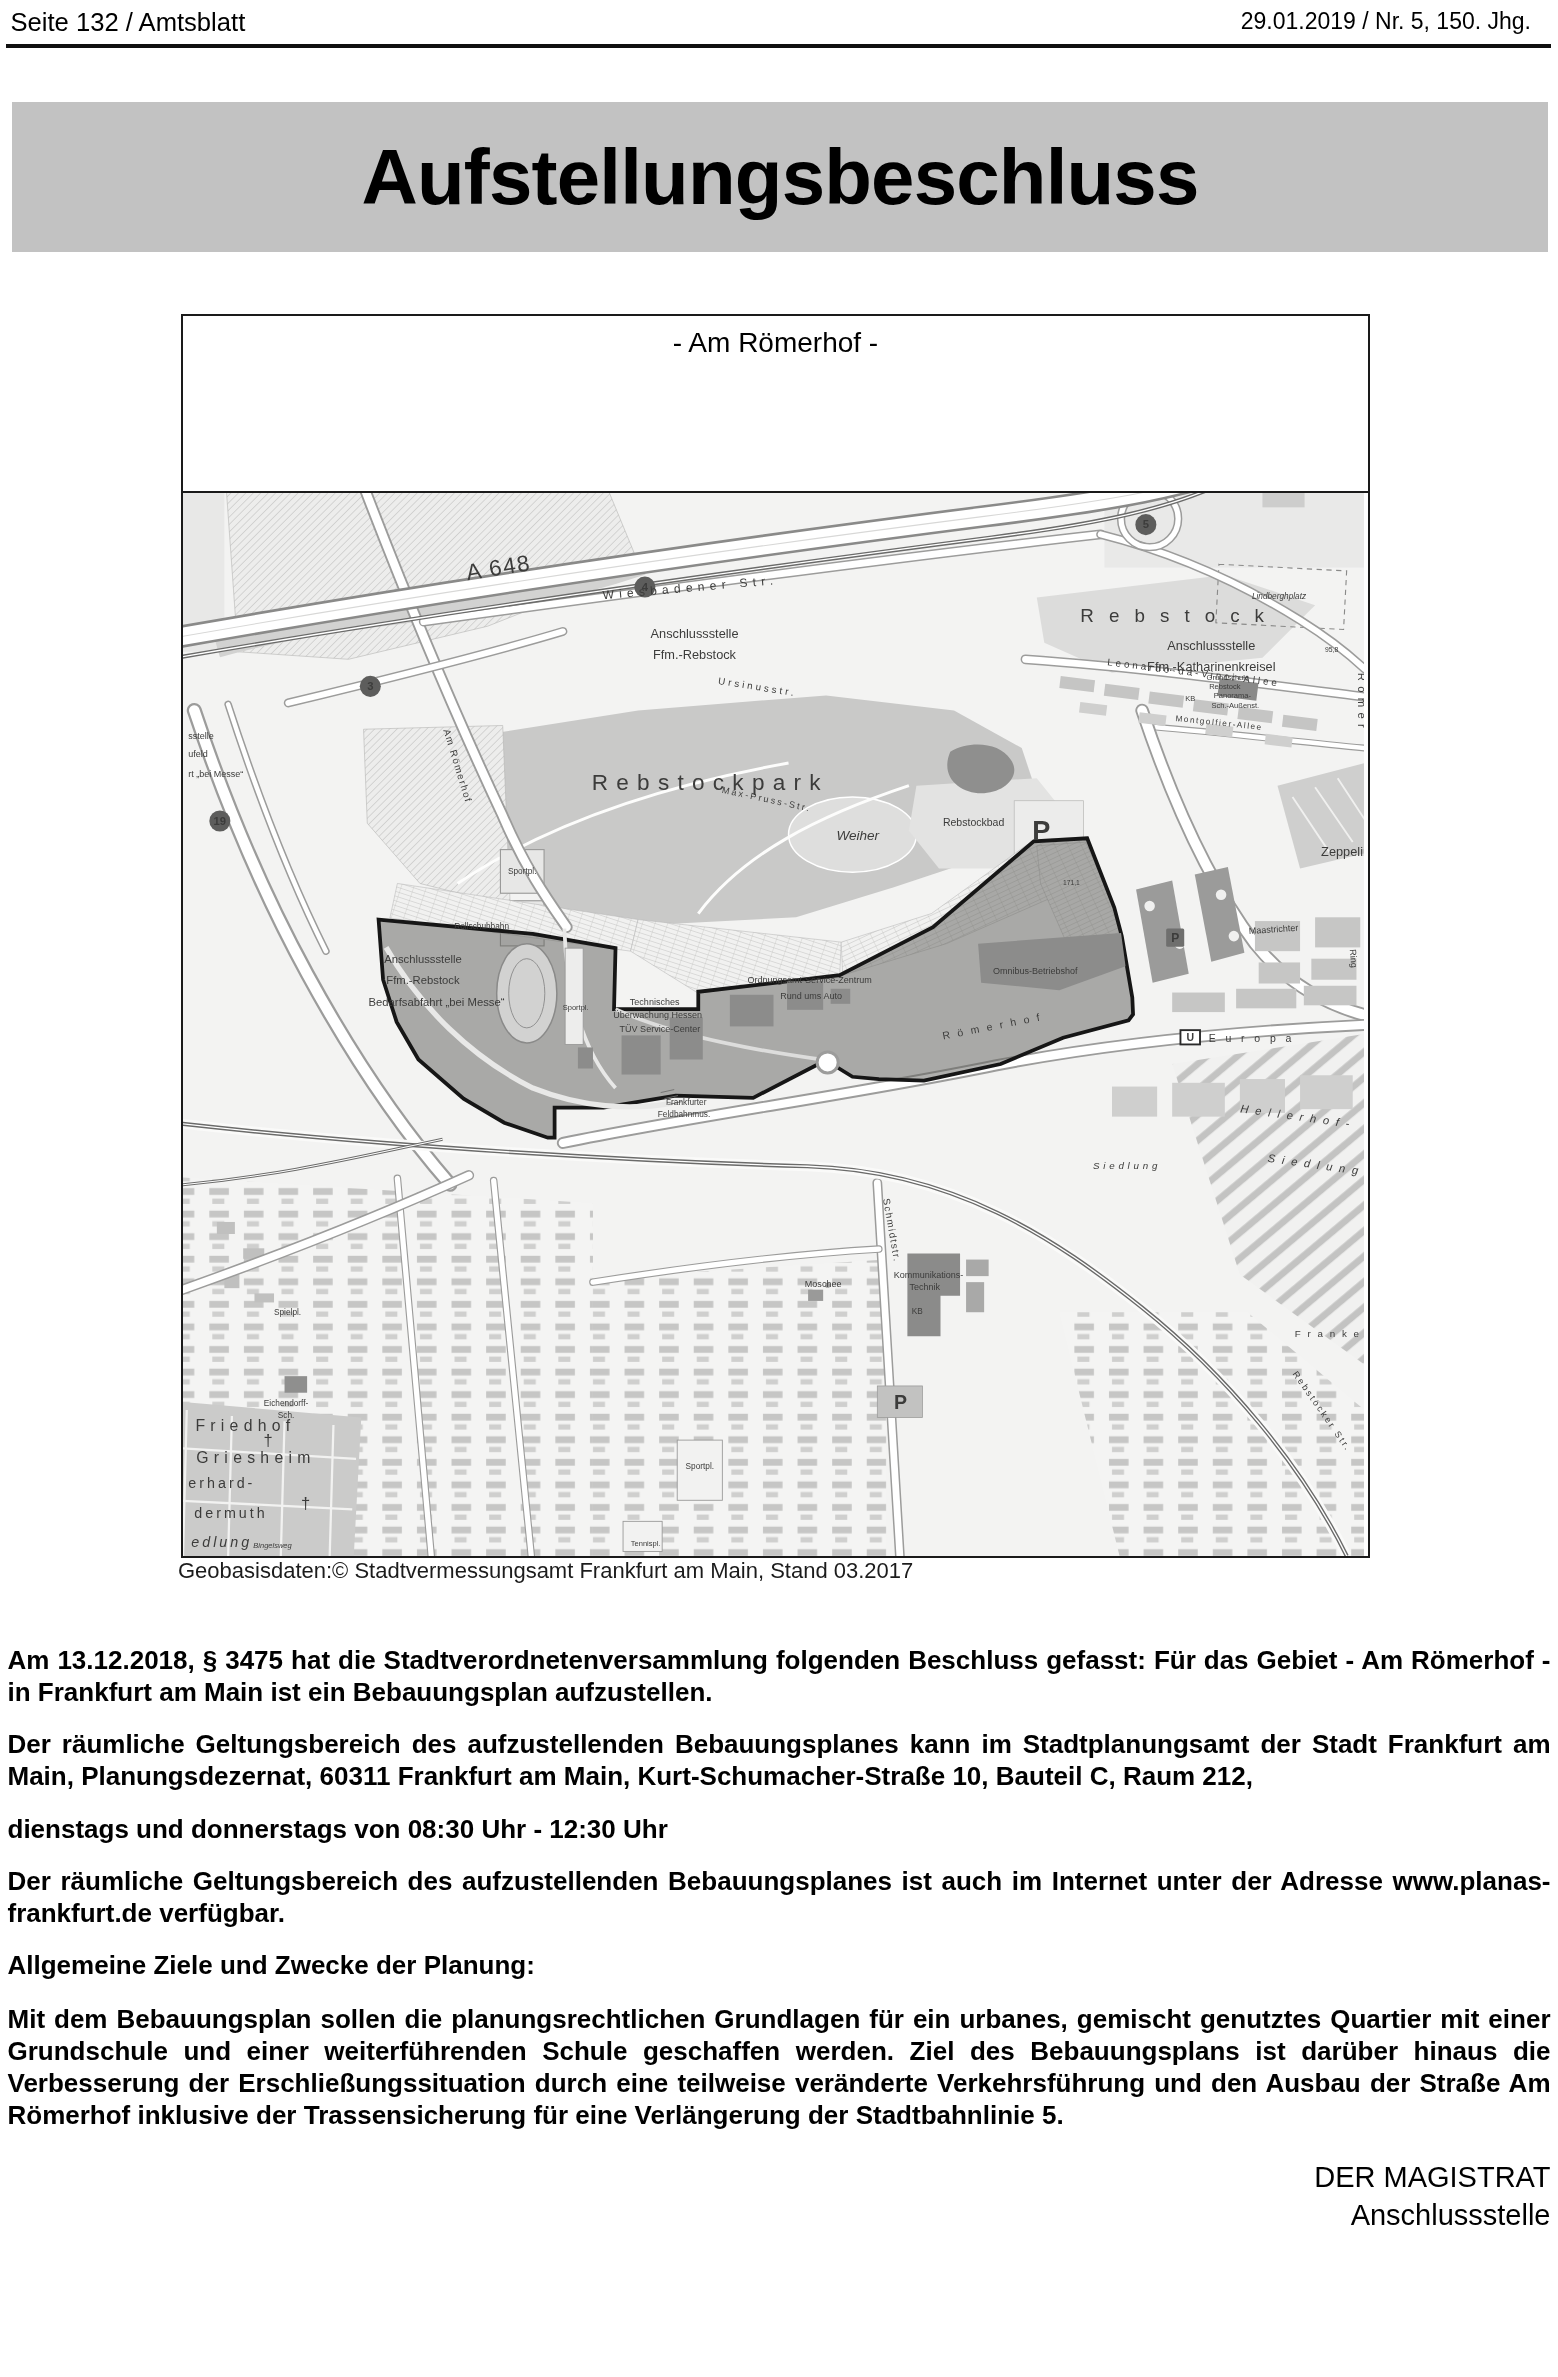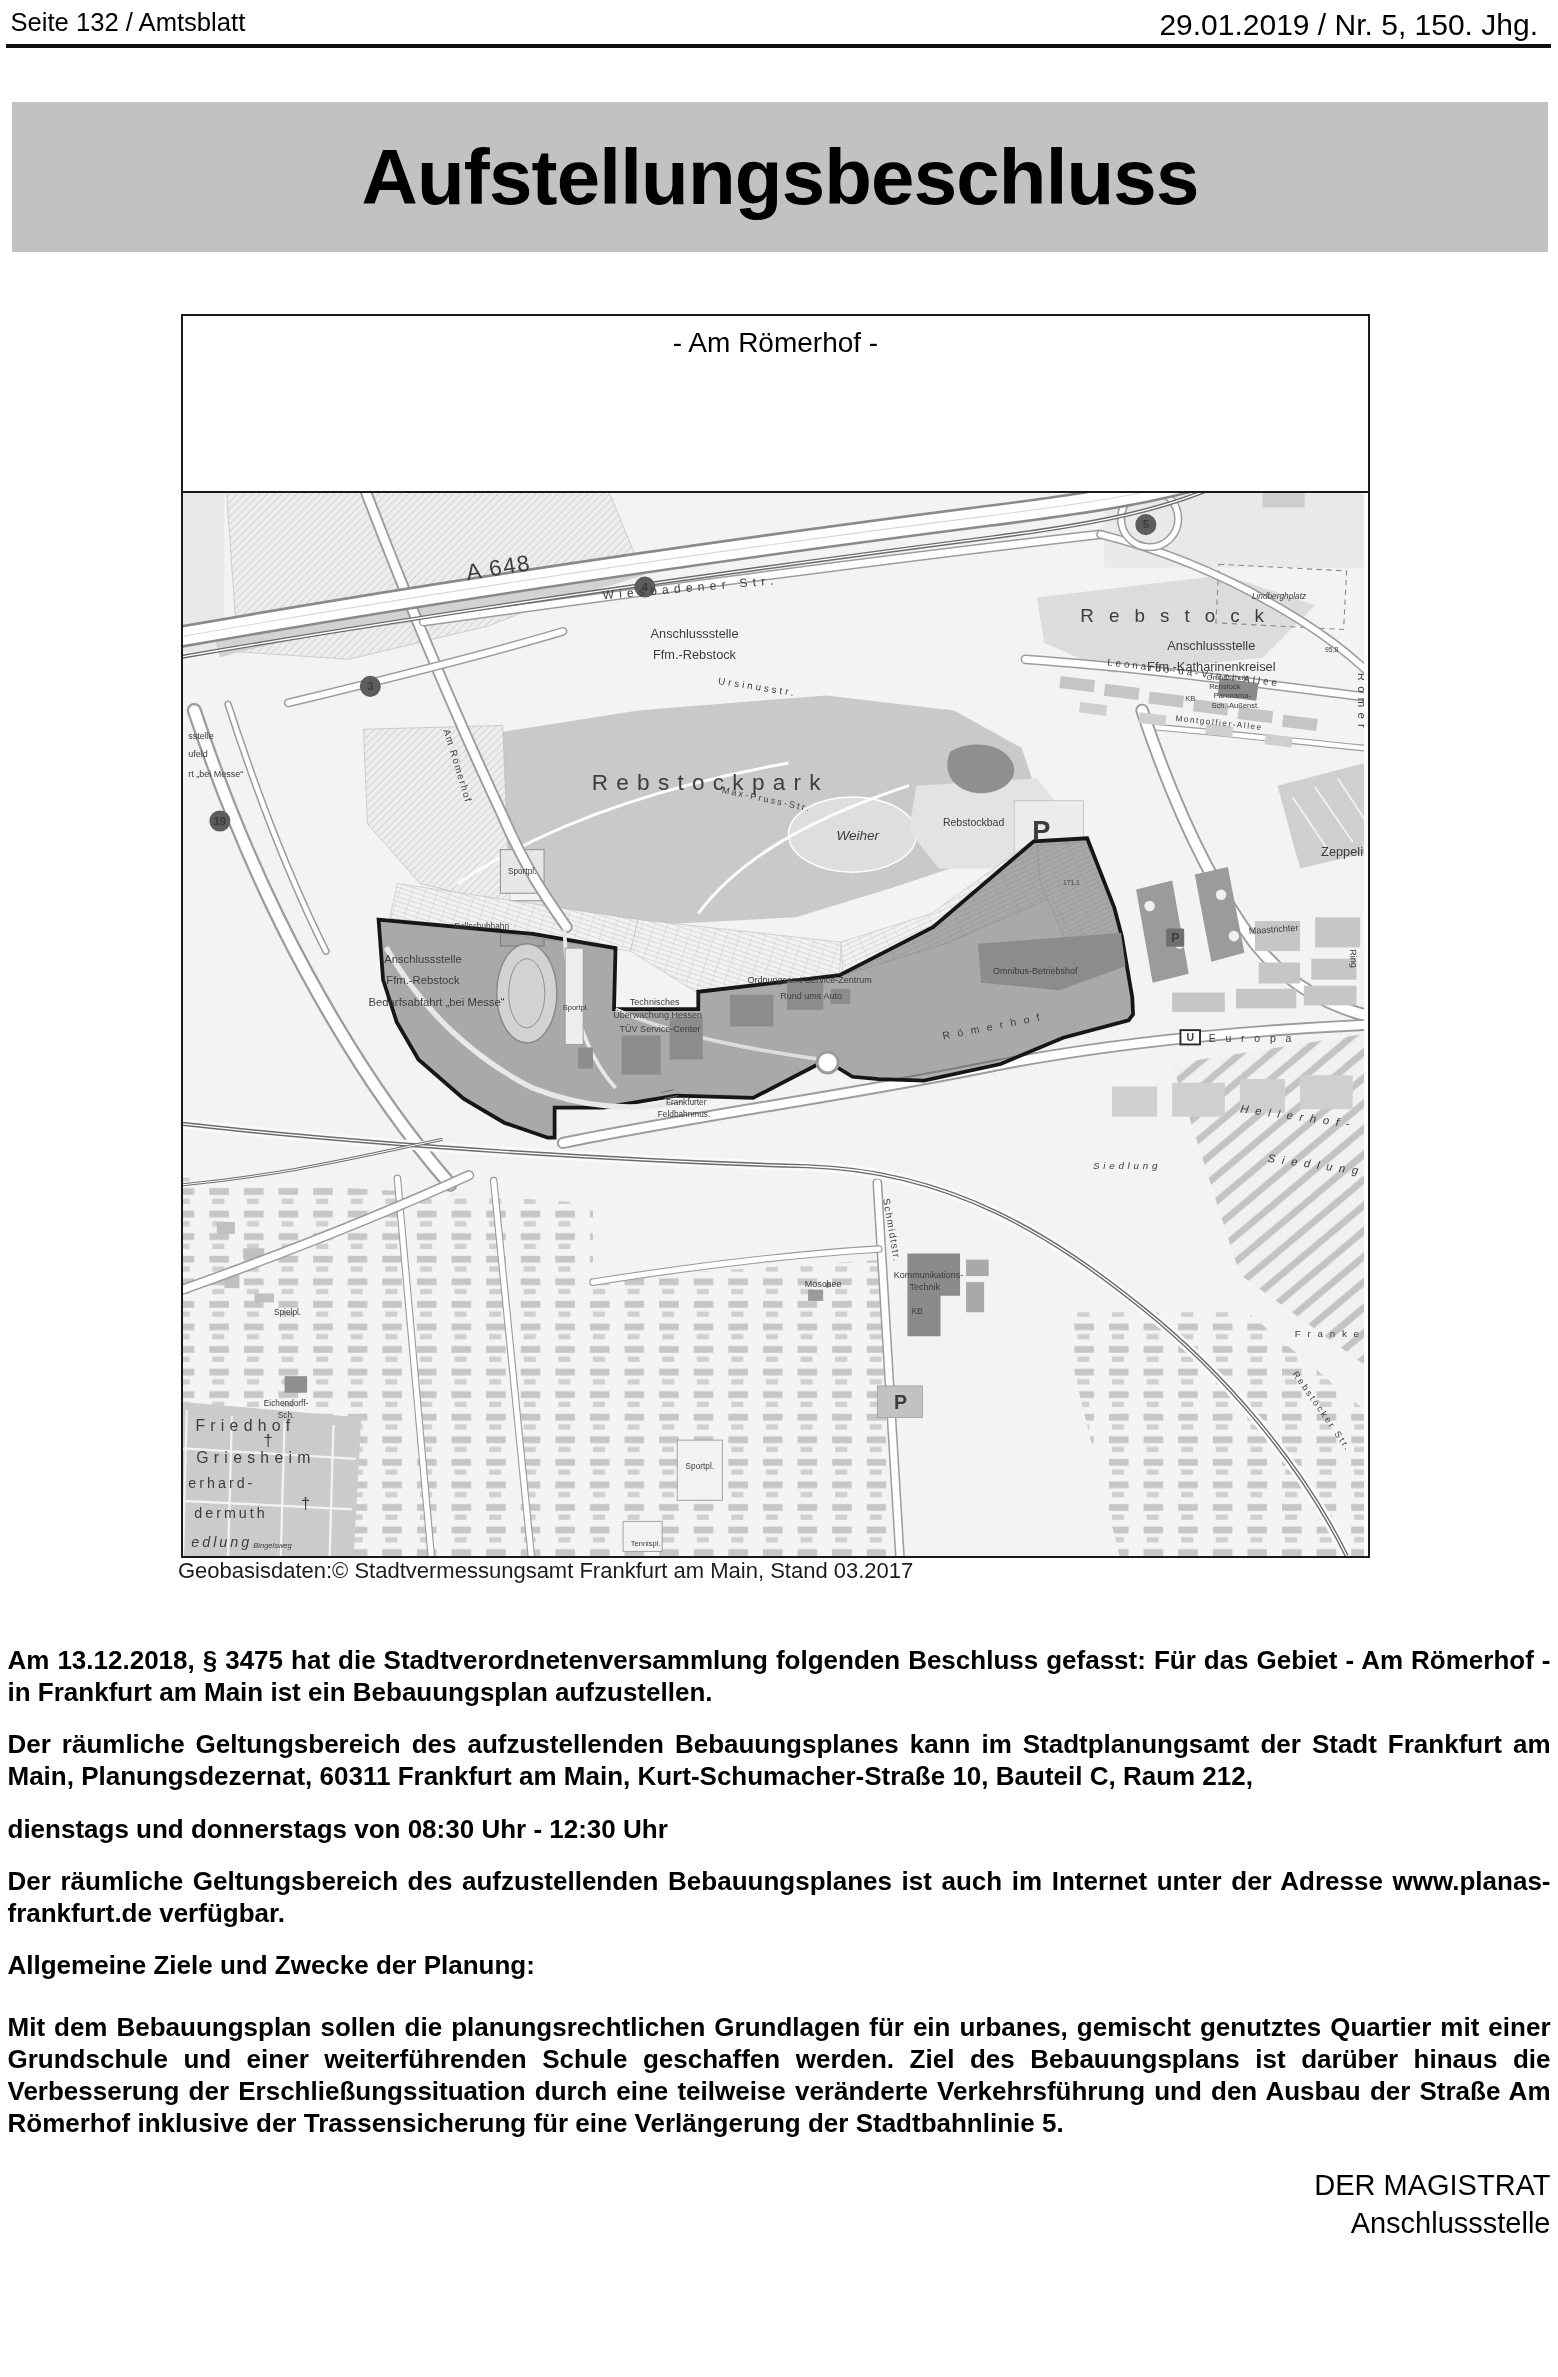--- a/index.html
+++ b/index.html
@@ -1,32 +1,32 @@
 <!DOCTYPE html>
 <html style="font-size:12px"><head>
 <meta charset="utf-8">
 <style>
   html,body{margin:0;padding:0;}
   body{width:1558px;height:2377px;position:relative;background:#ffffff;
        font-family:"Liberation Sans", sans-serif;color:#000;}
   .hdr-left{position:absolute;left:10.5px;top:7.5px;font-size:25.6px;}
-  .hdr-right{position:absolute;right:20px;top:7.5px;font-size:30px;}
+  .hdr-right{position:absolute;right:27px;top:7.5px;font-size:23px;}
   .hdr-rule{position:absolute;left:6px;top:44px;width:1545px;height:3.8px;background:#101010;}
   .banner{position:absolute;left:12px;top:102px;width:1536px;height:150px;background:#c2c2c2;}
   .banner h1{margin:0;text-align:center;font-size:78px;line-height:150px;font-weight:bold;letter-spacing:-0.8px;}
   .figure{position:absolute;left:181px;top:314px;width:1185px;border:2.3px solid #1a1a1a;background:#fff;}
   .fig-title{height:164px;border-bottom:2.3px solid #1a1a1a;text-align:center;}
   .fig-title .t1{font-size:47px;font-weight:400;margin-top:27px;}
   .fig-title .t2{font-size:28px;font-weight:400;margin-top:10.5px;}
   .map-wrap{width:1181px;height:1063px;overflow:hidden;background:#f3f3f2;}
   svg text{font-family:"Liberation Sans", sans-serif;fill:#3c3c3b;}
   .caption{position:absolute;left:178px;top:1558px;font-size:22px;color:#1c1c1c;}
   .bodytext{position:absolute;left:7.5px;top:1644px;width:1543px;font-size:26px;line-height:32px;}
   .bodytext p{margin:0 0 20.3px 0;text-align:justify;font-weight:bold;}
-  .bodytext h2{margin:0 0 30px 0;font-size:26px;font-weight:bold;}
+  .bodytext h2{margin:0 0 22px 0;font-size:26px;font-weight:bold;}
   .signature{margin-top:27px;margin-left:1220px;font-weight:normal;font-size:29px;line-height:38px;text-align:right;}
 </style>
 </head>
 <body>
 
 <div>
   <div class="hdr-left">Seite 132 / Amtsblatt</div>
   <div class="hdr-right">29.01.2019 / Nr. 5, 150. Jhg.</div>
   <div class="hdr-rule"></div>
 </div>

